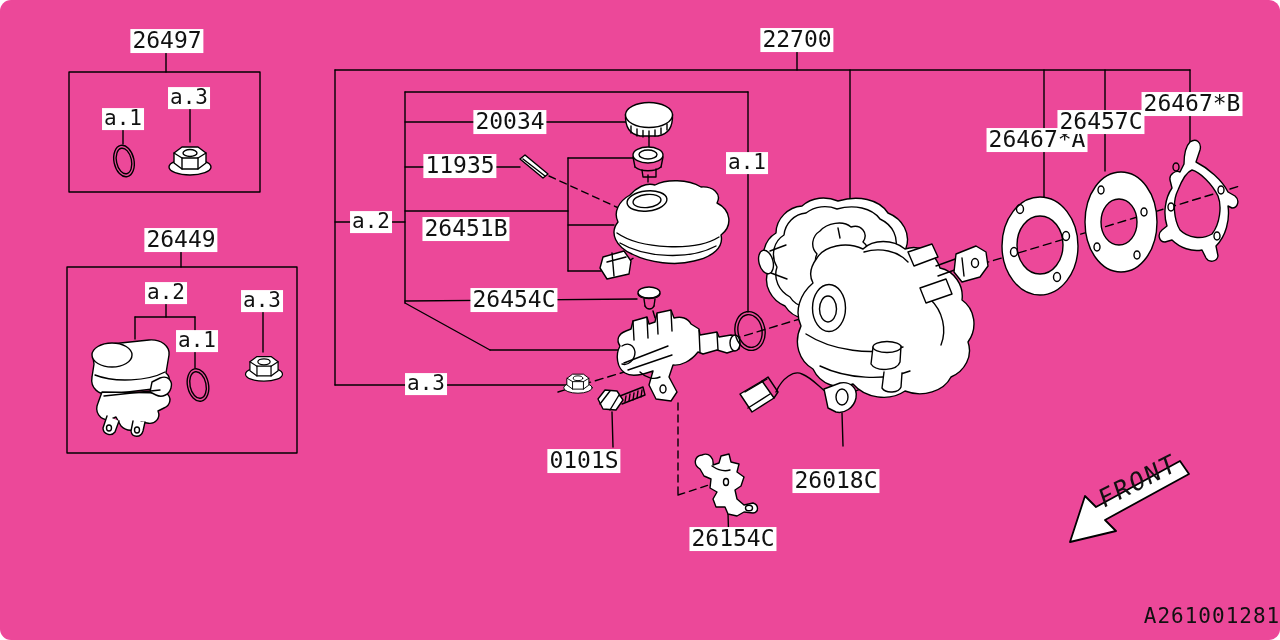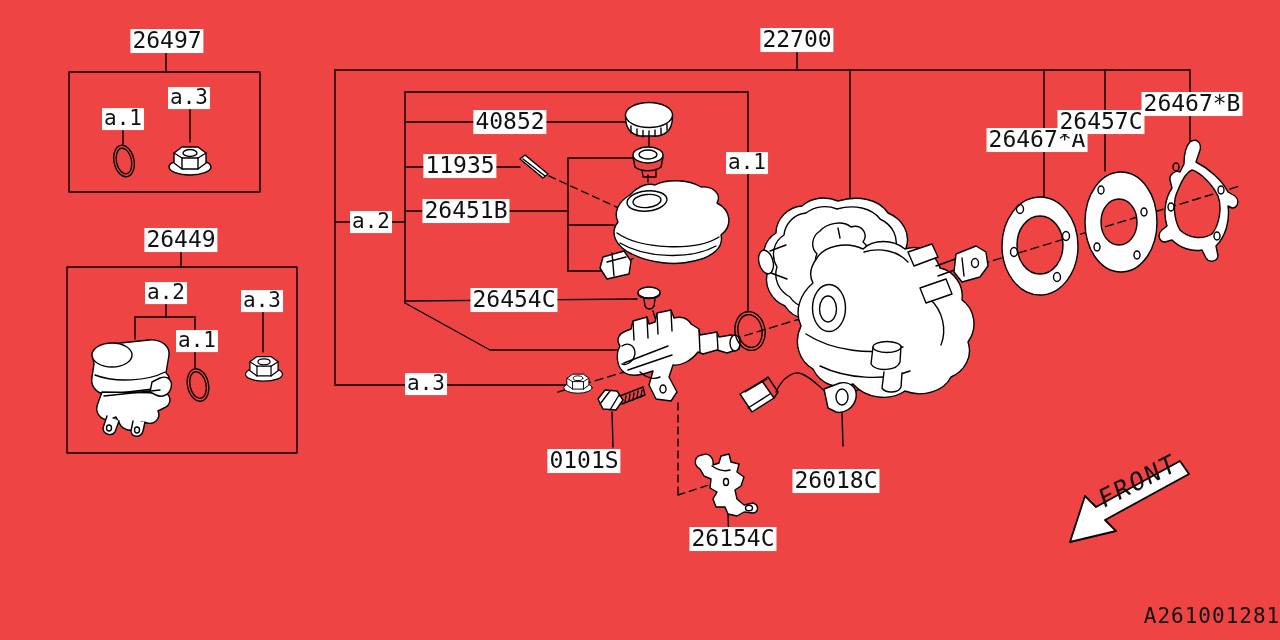--- a/index.html
+++ b/index.html
@@ -1,17 +1,17 @@
 <!DOCTYPE html>
 <html><head>
 <meta charset="utf-8">
 <style>
   html,body{margin:0;padding:0;background:#fff;}
-  .stage{position:relative;width:1280px;height:640px;background:#ef4444;overflow:hidden;
-         font-family:"DejaVu Sans Mono",monospace;color:#111;}
+  .stage{position:relative;width:1280px;height:640px;background:#ec4899;overflow:hidden;
+         font-family:"DejaVu Sans Mono",monospace;color:#111;border-radius:11px;}
   .stage svg{position:absolute;left:0;top:0;}
   .lbl{position:absolute;transform:translate(-50%,-50%);background:#fff;padding:0 2px;
        font-size:23px;line-height:1.04;white-space:nowrap;color:#111;}
   .sm{font-size:21px;}
   .front-lbl{position:absolute;transform:translate(-50%,-50%) rotate(-27deg) skewX(-8deg);
        background:transparent;font-size:25px;letter-spacing:2px;white-space:nowrap;color:#111;}
   .code-lbl{font-size:21px;letter-spacing:1px;background:transparent;}
 </style>
 </head>
 <body>
@@ -260,23 +260,23 @@
 <div class="lbl" style="left:167px;top:41px">26497</div>
 <div class="lbl sm" style="left:123px;top:119px">a.1</div>
 <div class="lbl sm" style="left:189px;top:98px">a.3</div>
 
 <div class="lbl" style="left:181px;top:240px">26449</div>
 <div class="lbl sm" style="left:166px;top:293px">a.2</div>
 <div class="lbl sm" style="left:197px;top:341px">a.1</div>
 <div class="lbl sm" style="left:262px;top:301px">a.3</div>
 
 <div class="lbl" style="left:797px;top:40px">22700</div>
-<div class="lbl" style="left:510px;top:122px">40852</div>
+<div class="lbl" style="left:510px;top:122px">20034</div>
 <div class="lbl" style="left:460px;top:166px">11935</div>
-<div class="lbl" style="left:466px;top:211px">26451B</div>
+<div class="lbl" style="left:466px;top:229px">26451B</div>
 <div class="lbl" style="left:514px;top:300px">26454C</div>
 <div class="lbl sm" style="left:371px;top:222px">a.2</div>
 <div class="lbl sm" style="left:747px;top:163px">a.1</div>
 <div class="lbl sm" style="left:426px;top:384px">a.3</div>
 <div class="lbl" style="left:584px;top:461px">0101S</div>
 <div class="lbl" style="left:836px;top:481px">26018C</div>
 <div class="lbl" style="left:733px;top:539px">26154C</div>
 <div class="lbl" style="left:1037px;top:140px">26467*A</div>
 <div class="lbl" style="left:1101px;top:122px">26457C</div>
 <div class="lbl" style="left:1192px;top:104px">26467*B</div>

